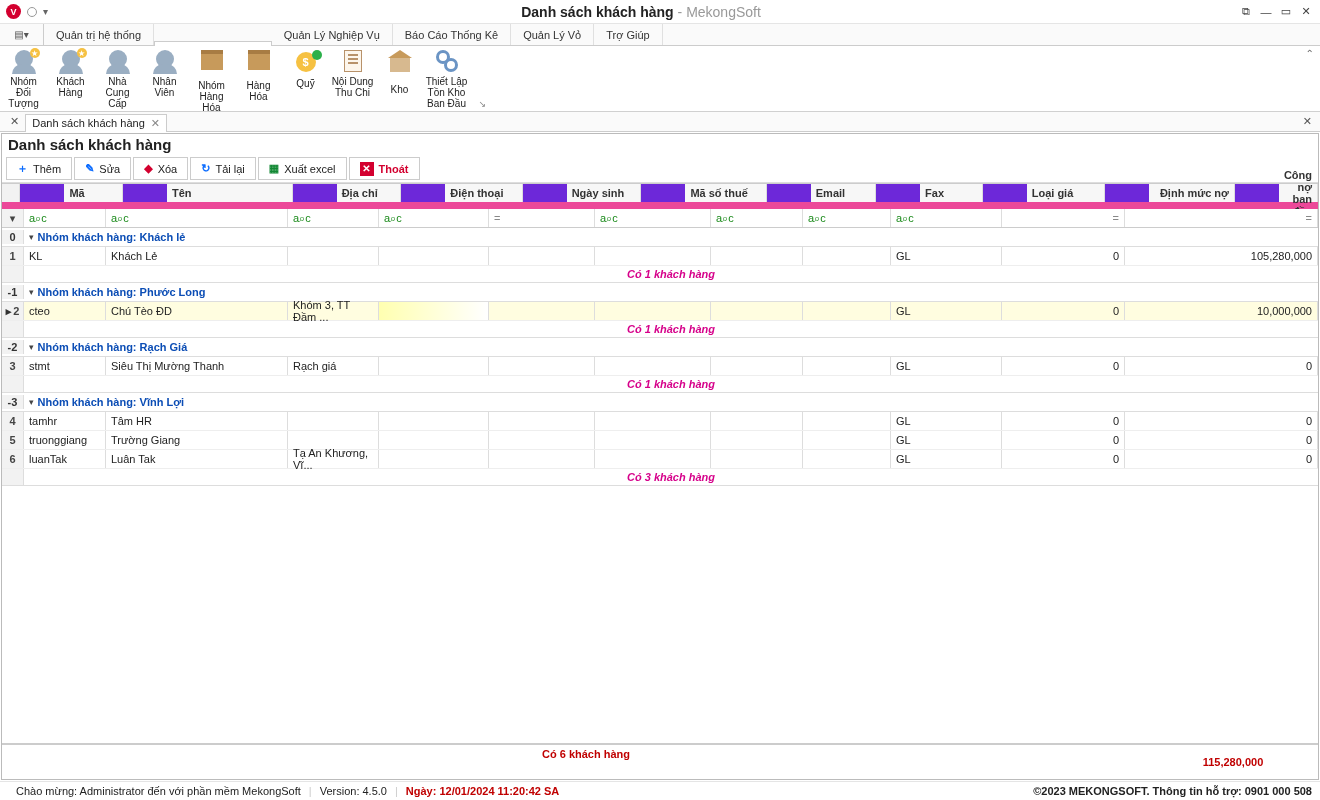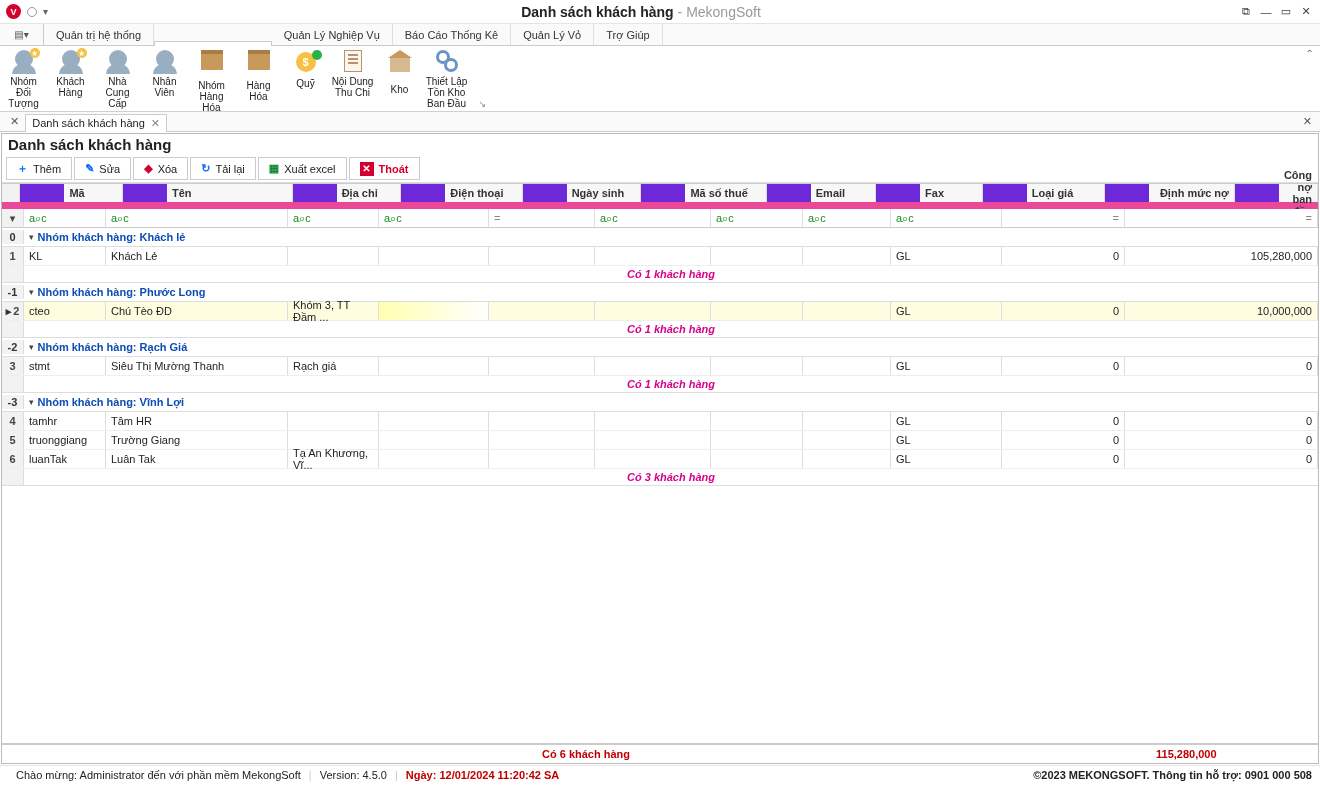--- a/index.html
+++ b/index.html
@@ -73,21 +73,21 @@
 .gr.sel .cell:first-child::before { content:"▸"; color:#333; margin-right:2px; }
 .gr .cell:first-child { font-weight:600; }
 .gr .hlcell { background:linear-gradient(to right,#ffffb0,#fff); }
 .gsum { display:flex; border-bottom:1px solid #ddd; }
 .gsum .sp { width:22px; background:#f2f2f2; border-right:1px solid #ddd; }
 .gsum .txt { flex:1; text-align:center; color:#d6008a; font-weight:600; font-style:italic; padding:2px 0; }
 .grid-area { height:516px; overflow:auto; border-bottom:1px solid #ccc; }
 .footerbar { display:flex; border-top:1px solid #ccc; }
 .footerbar .sp { width:22px; }
 .footerbar .txt { flex:1; text-align:center; color:#c00000; font-weight:600; padding:3px 0; }
-.footerbar .total { width:170px; text-align:left; color:#c00000; font-weight:600; padding:3px 8px; }
+.footerbar .total { width:170px; text-align:center; color:#c00000; font-weight:600; padding:11px 8px; }
 .statusbar { display:flex; align-items:center; padding:3px 8px; font-size:11px; background:#fff; border-top:1px solid #e5e5e5; }
 .statusbar .seg { padding:0 8px; }
 .statusbar .sep { color:#ccc; }
 .statusbar .date { color:#c00000; font-weight:600; }
 .statusbar .right { margin-left:auto; font-weight:600; }
 .icn-person { width:18px; height:18px; border-radius:50%; background:#9aaec2; margin:0 auto; position:relative; }
 .icn-person::after { content:""; position:absolute; left:-3px; top:14px; width:24px; height:10px; border-radius:10px 10px 0 0; background:#9aaec2; }
 .icn-plus { position:absolute; right:-2px; top:-2px; width:10px; height:10px; background:#f6c142; border-radius:50%; display:flex; align-items:center; justify-content:center; color:#fff; font-size:8px; }
 .icn-box { width:22px; height:16px; background:#c79a5b; margin:4px auto 0; position:relative; }
 .icn-box::before { content:""; position:absolute; top:-4px; left:0; width:22px; height:4px; background:#a87c43; }

